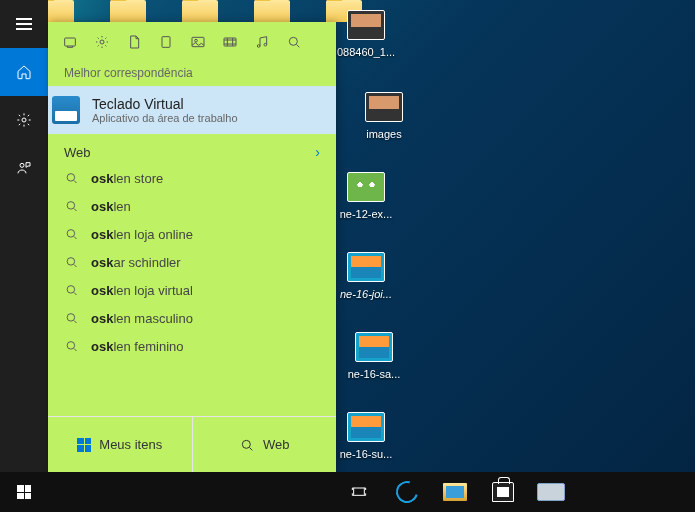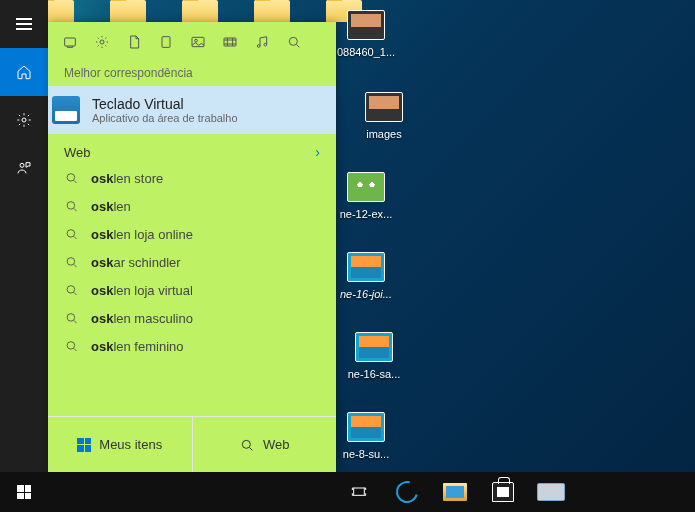--- a/index.html
+++ b/index.html
@@ -118,21 +118,21 @@
     <div class="dicon" style="left: 344px; top: 330px;">
       <div class="thumb">
         <div class="imgfile"></div>
       </div>
       <span class="dlabel">ne-16-sa...</span>
     </div>
     <div class="dicon" style="left: 336px; top: 410px;">
       <div class="thumb">
         <div class="imgfile"></div>
       </div>
-      <span class="dlabel">ne-8-su...</span>
+      <span class="dlabel">ne-16-su...</span>
     </div>
   </div>
 
 <div class="rail">
   <div class="rail-btn">
       <div class="hamb"></div>
     </div>
   <div class="rail-btn active">
     <svg viewBox="0 0 24 24">
         <path d="M3 11l9-8 9 8v10a1 1 0 0 1-1 1h-5v-7h-6v7H4a1 1 0 0 1-1-1z"></path>

